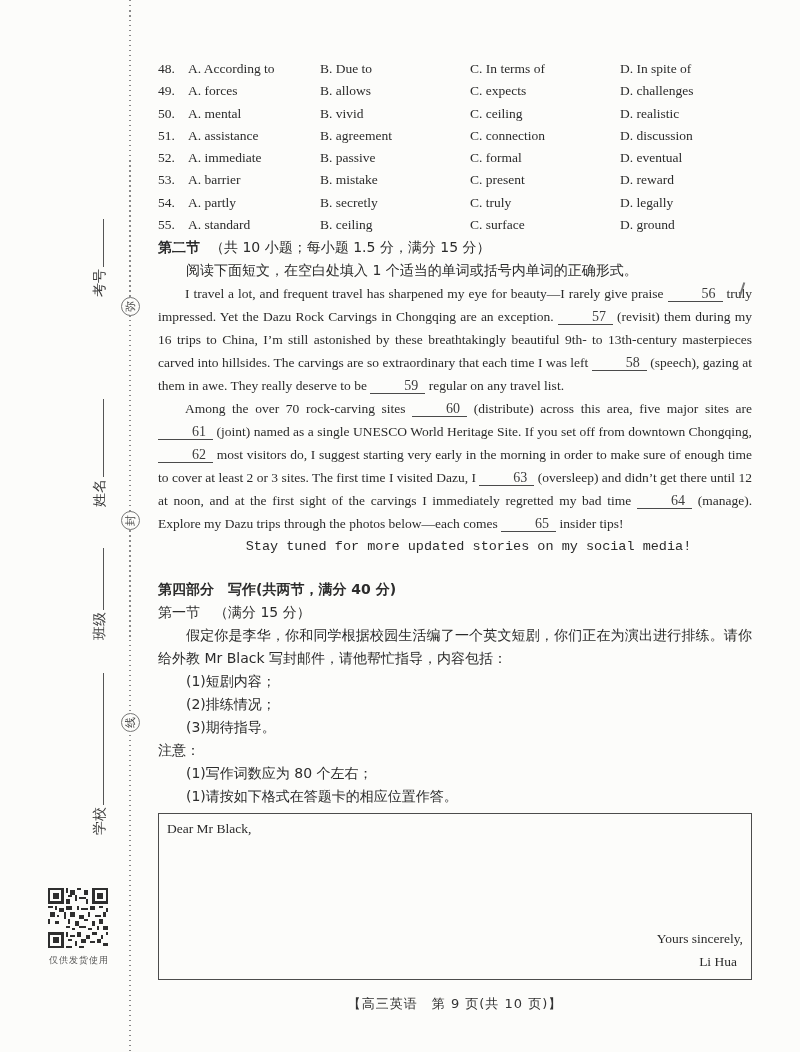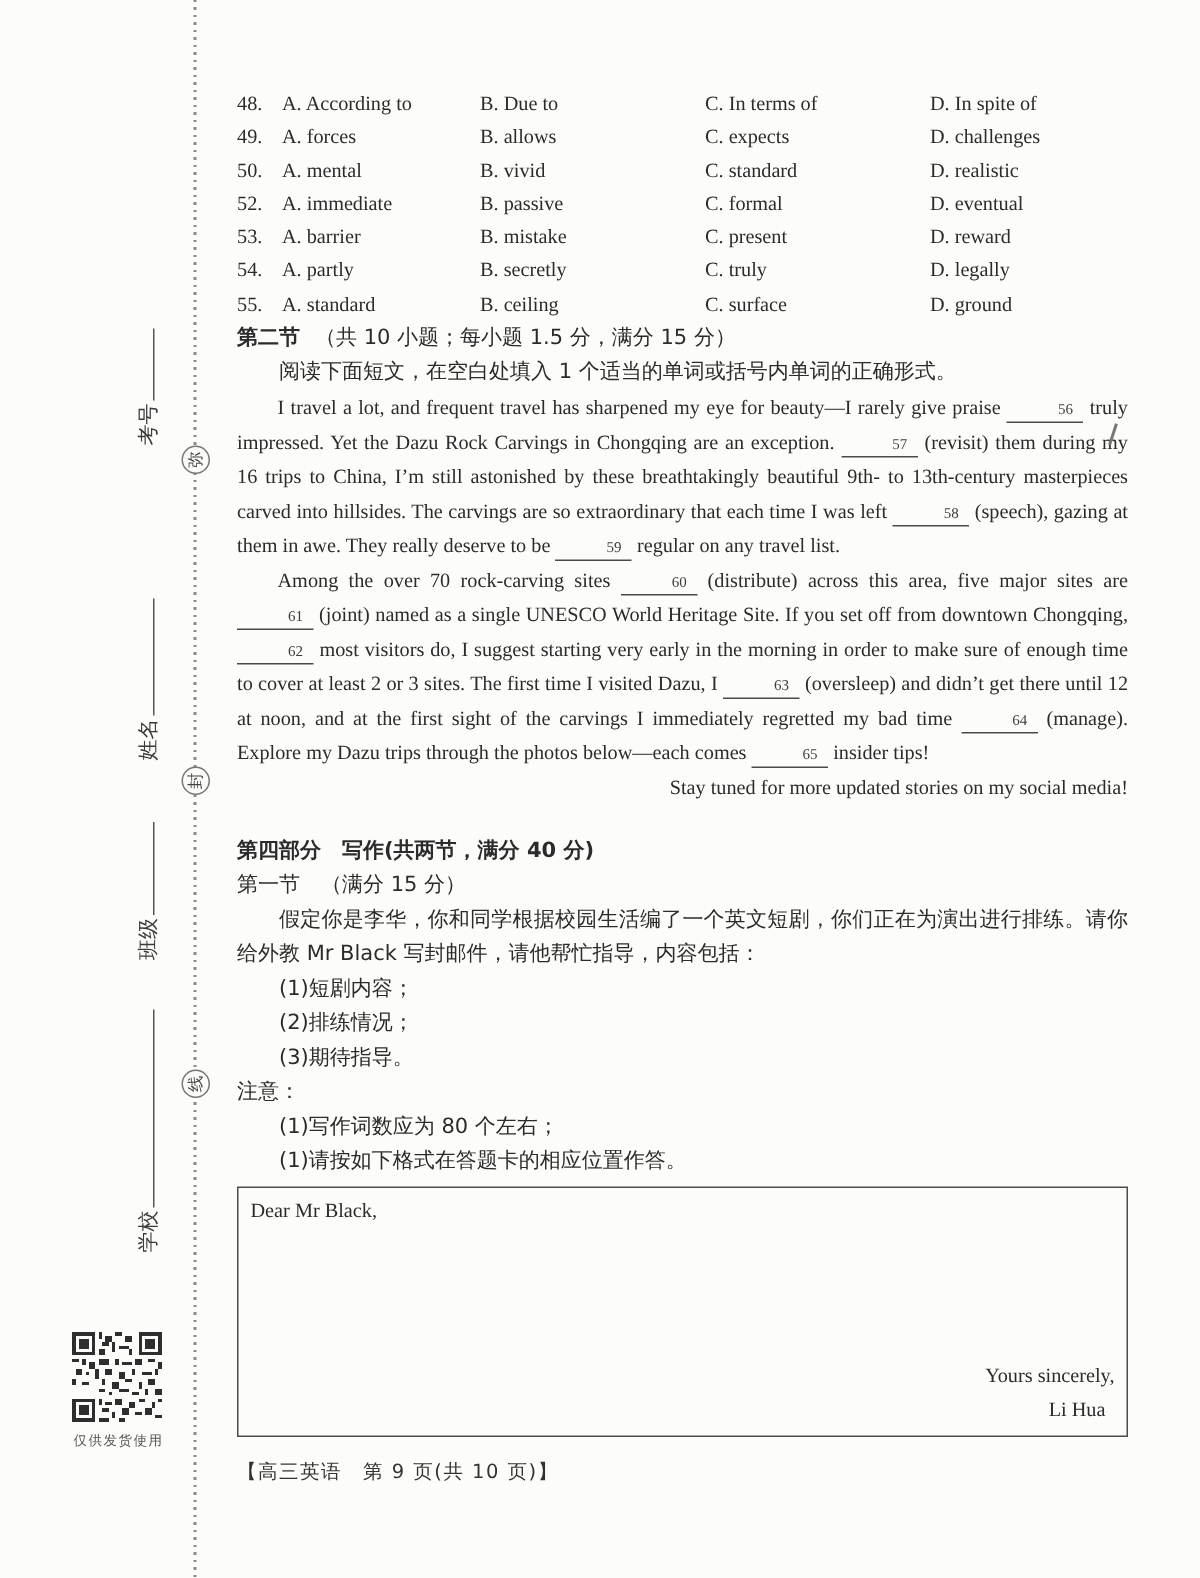--- a/index.html
+++ b/index.html
@@ -36,35 +36,35 @@
   
   .content { position:absolute; left:158px; top:58px; width:594px; font-size:13.5px; line-height:22.3px; }
   .q-row { display:flex; height:22.3px; line-height:22.3px; white-space:nowrap; }
   .q-no { width:30px; }
   .qa { width:132px; } .qb { width:150px; } .qc { width:150px; } .qd { flex:1; }
   .cn { font-family:"DejaVu Sans","Liberation Serif",serif; font-size:14px; }
   .sec-head { line-height:23px; }
   .sec-head .lbl { font-weight:bold; margin-right:10px; }
   .instr { text-indent:2em; line-height:23px; }
   .para { text-align:justify; text-indent:2em; line-height:23px; }
-  .para.last { text-align:right; }
+  .para.last { text-align:center;font-family:Liberation Mono, monospace; }
   .blank {
     display:inline-block; min-width:30px; padding:0 7px; text-align:center;
-    border-bottom:1px solid #4a4a4a; line-height:15px; font-size:10px; color:#3c3c3c;
+    border-bottom:1px solid #4a4a4a; line-height:15px; font-size:14px; color:#3c3c3c;
   }
   .part-head { font-weight:bold; line-height:24px; margin-top:19px; }
   .point { text-indent:2em; line-height:23px; }
   .notice { line-height:23px; }
   .letter-box {
     border:1px solid #4c4c4c; height:167px; margin-top:5px; position:relative;
     padding:4px 8px; font-size:13.5px;
   }
   .letter-sign { position:absolute; right:8px; bottom:6px; text-align:right; line-height:23px; }
   .letter-sign .sig { padding-right:6px; }
-  .footer { text-align:left; margin-top:13px; font-size:13px; letter-spacing:1px;
+  .footer { text-align:center; margin-top:13px; font-size:13px; letter-spacing:1px;
     font-family:"DejaVu Sans","Liberation Serif",serif; color:#333; }
   .stray-slash { position:absolute; left:741px; top:282px; width:1.5px; height:15px;
     background:#777; transform:rotate(18deg); }
 </style>
 </head>
 <body>
 
 <div class="page">
 
   <div class="seal-dotted"></div>
@@ -179,24 +179,31 @@
           <span class="qa">A. forces</span>
           <span class="qb">B. allows</span>
           <span class="qc">C. expects</span>
           <span class="qd">D. challenges</span>
         </div>
 
         <div class="q-row">
           <span class="q-no">50.</span>
           <span class="qa">A. mental</span>
           <span class="qb">B. vivid</span>
-          <span class="qc">C. standard</span>
+          <span class="qc">C. ceiling</span>
           <span class="qd">D. realistic</span>
         </div>
 
+        <div class="q-row">
+          <span class="q-no">51.</span>
+          <span class="qa">A. assistance</span>
+          <span class="qb">B. agreement</span>
+          <span class="qc">C. connection</span>
+          <span class="qd">D. discussion</span>
+        </div>
 
         <div class="q-row">
           <span class="q-no">52.</span>
           <span class="qa">A. immediate</span>
           <span class="qb">B. passive</span>
           <span class="qc">C. formal</span>
           <span class="qd">D. eventual</span>
         </div>
 
         <div class="q-row">

